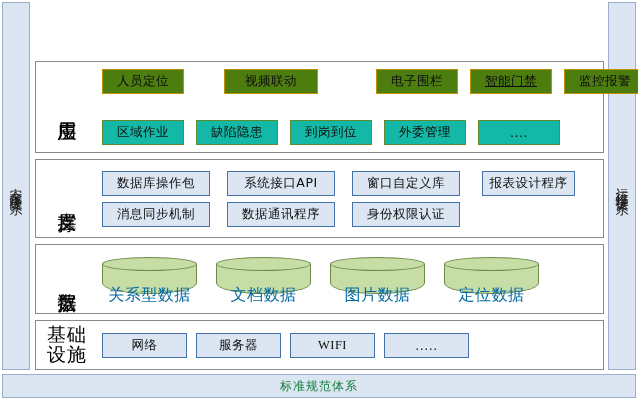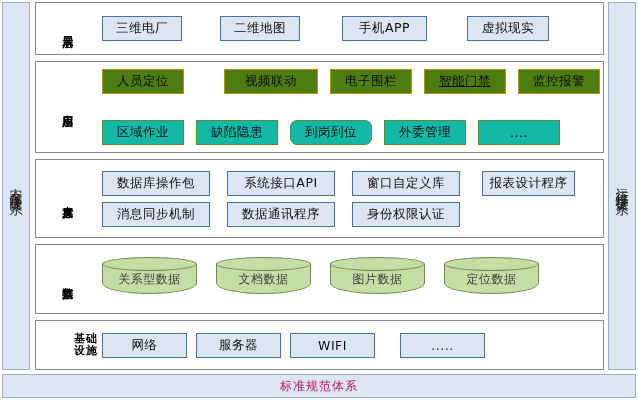--- a/index.html
+++ b/index.html
@@ -49,43 +49,43 @@
     top: 374px;
     width: 634px;
     height: 24px;
     background: #DCE6F2;
     border: 1px solid #9BAFCB;
     box-sizing: border-box;
     display: flex;
     align-items: center;
     justify-content: center;
     font-size: 12px;
-    color: #be185d;
+    color: #15803d;
     letter-spacing: 1px;
   }
 
   
   .layer {
     position: absolute;
     left: 35px;
     width: 569px;
     background: #ffffff;
     border: 1px solid #8a8a8a;
     box-sizing: border-box;
     display: flex;
     align-items: center;
   }
   .layer-label {
     width: 62px;
     flex: 0 0 62px;
     display: flex;
     align-items: center;
-    justify-content: flex-end;
-    font-size: 11px;
-    font-weight: bold;
+    justify-content: center;
+    font-size: 19px;
+    font-weight: normal;
     color: #000000;
     line-height: 1.05;
     letter-spacing: 1px;
     text-align: center;
   }
   .layer-label.vert {
     writing-mode: vertical-rl;
     text-orientation: upright;
   }
   .layer-label.two-line {
@@ -161,28 +161,28 @@
     width: 100%;
     height: 14px;
     background: #C6DEA6;
     border: 1px solid #6E8B4B;
     border-radius: 50%;
     box-sizing: border-box;
   }
   .cyl-label {
     position: absolute;
     left: 0;
-    top: 0;
+    top: 16px;
     width: 100%;
     height: 100%;
     display: flex;
     align-items: center;
     justify-content: center;
-    font-size: 12px;
-    color: #404040;
+    font-size: 16px;
+    color: #0369a1;
     letter-spacing: 0.5px;
     white-space: nowrap;
   }
 </style>
 </head>
 <body>
 
 <div id="canvas">
 
   <div id="band-left" class="side-band">
@@ -190,46 +190,35 @@
   </div>
 
   <div id="band-right" class="side-band">
     <span class="vtext">运行维护体系</span>
   </div>
 
   <div id="band-bottom">
     <span>标准规范体系</span>
   </div>
 
-  <div class="layer" id="layer-presentation" style="top:2px; height:53px;">
-    <div class="layer-label vert">展示层</div>
-    <div class="layer-body">
-      <div class="row">
-        <div class="node blue" style="width:80px; margin-right:38px;">三维电厂</div>
-        <div class="node blue" style="width:80px; margin-right:42px;">二维地图</div>
-        <div class="node blue" style="width:85px; margin-right:40px;">手机APP</div>
-        <div class="node blue" style="width:82px;">虚拟现实</div>
-      </div>
-    </div>
-  </div>
 
   <div class="layer" id="layer-application" style="top:61px; height:92px;">
     <div class="layer-label vert">应用层</div>
     <div class="layer-body">
       <div class="row">
         <div class="node yellow" style="width:82px; margin-right:12px;">人员定位</div>
         <div class="node yellow" style="width:94px; margin-right:12px;margin-left:28px;">视频联动</div>
-        <div class="node yellow" style="width:82px; margin-right:12px;">电子围栏</div>
+        <div class="node yellow" style="width:82px; margin-right:12px;margin-left:46px;">电子围栏</div>
         <div class="node yellow" style="width:82px; margin-right:12px;text-decoration:underline;">智能门禁</div>
         <div class="node yellow" style="width:82px;">监控报警</div>
       </div>
       <div class="row">
         <div class="node green" style="width:82px; margin-right:12px;">区域作业</div>
         <div class="node green" style="width:82px; margin-right:12px;">缺陷隐患</div>
-        <div class="node green" style="width:82px; margin-right:12px;border-radius:7px;">到岗到位</div>
+        <div class="node green" style="width:82px; margin-right:12px;">到岗到位</div>
         <div class="node green" style="width:82px; margin-right:12px;">外委管理</div>
         <div class="node green" style="width:82px;">....</div>
       </div>
     </div>
   </div>
 
   <div class="layer" id="layer-support" style="top:159px; height:79px;">
     <div class="layer-label vert">支撑层</div>
     <div class="layer-body">
       <div class="row">
@@ -278,19 +267,19 @@
     <div class="layer-label two-line">
       <div>
         <div>基础</div>
         <div>设施</div>
       </div>
     </div>
     <div class="layer-body">
       <div class="row">
         <div class="node blue" style="width:85px; margin-right:9px;">网络</div>
         <div class="node blue" style="width:85px; margin-right:9px;">服务器</div>
-        <div class="node blue" style="width:85px; margin-right:25px;">WIFI</div>
+        <div class="node blue" style="width:85px; margin-right:9px;font-family:Liberation Serif, serif;">WIFI</div>
         <div class="node blue" style="width:85px;">.....</div>
       </div>
     </div>
   </div>
 
 </div>
 
 </body></html>

